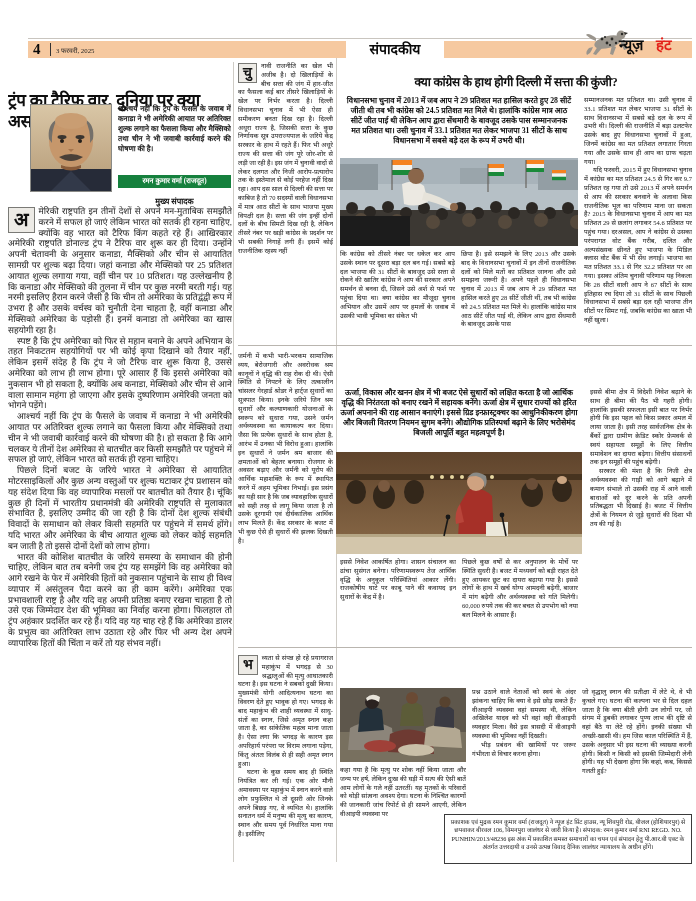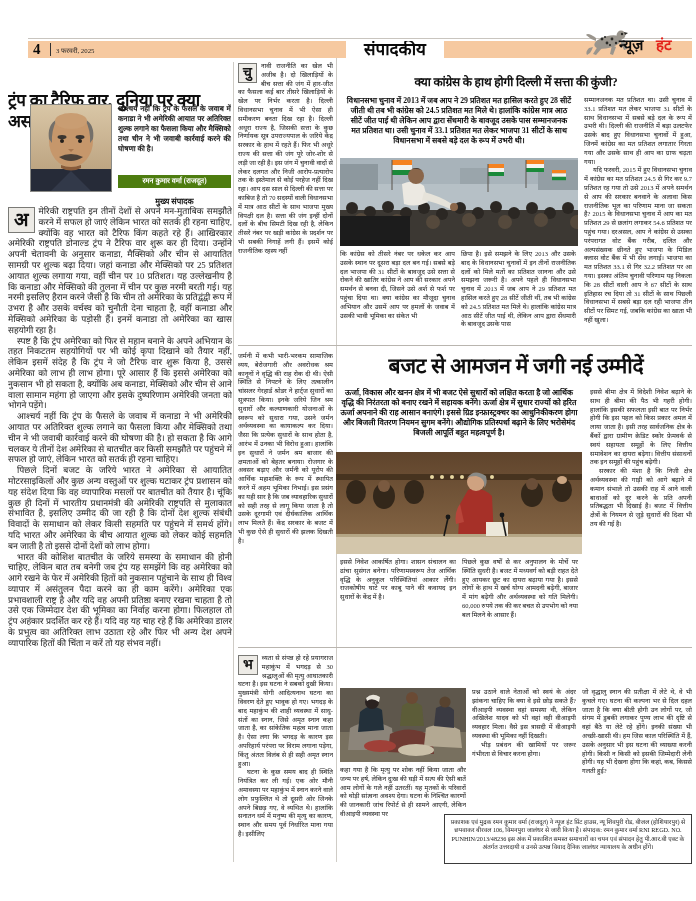--- a/index.html
+++ b/index.html
@@ -15,26 +15,26 @@
   .headline{font-weight:bold;color:#0e0e0e;letter-spacing:-0.2px}
   .hl-left{font-size:17px;line-height:21px;text-align:left}
   .hl-center{text-align:center;white-space:nowrap}
   .wide-body{font-size:8.8px;line-height:10.8px;text-align:justify;color:#1e1e1e}
   .narrow-body{font-size:6.5px;line-height:8.8px;text-align:justify;color:#222}
   .ind{text-indent:9px}
   .intro-bold{font-weight:bold;color:#111;text-align:center}
   .dcap{float:left;font-weight:bold;border:1px solid #7a7a76;background:#edebe6;color:#111;
         padding:1px 4px;margin:1px 4px 1px 0;font-size:14px;line-height:16px}
   .dcap-big{font-size:19px;line-height:22px;padding:1px 5px}
-  .author-bar{background:#4d7c0f;color:#fff;font-weight:bold;font-size:7.2px;line-height:13px;text-align:center}
+  .author-bar{background:#15803d;color:#fff;font-weight:bold;font-size:7.2px;line-height:13px;text-align:center}
   .author-role{font-weight:bold;font-size:8px;line-height:11px;text-align:center;color:#111}
   .intro-ital{font-weight:bold;font-size:7.3px;line-height:10px;text-align:justify;color:#222}
   .pagenum{font-weight:bold;font-size:15px;line-height:17px;color:#0a0a0a}
   .date{font-size:6.8px;color:#222}
-  .section-label{font-weight:bold;font-size:17px;color:#0a0a0a;text-align:center;line-height:17px}
+  .section-label{font-weight:bold;font-size:14px;color:#0a0a0a;text-align:center;line-height:17px}
   .logo-black{font-weight:bold;font-size:15px;color:#0c0c0c}
   .logo-red{font-weight:bold;font-size:15px;color:#e32119}
   .imprint{border:1px solid #3a3a3a;font-size:6.2px;line-height:8.4px;text-align:center;color:#222;padding:3px 4px}
   .photo{display:block}
   svg{display:block}
 </style>
 </head>
 <body>
 
 <div class="page">
@@ -192,21 +192,20 @@
       <path d="M84 34 Q100 38 112 46 L110 51 Q96 44 82 42 Z" fill="#e6e3da"></path>
       <circle cx="114" cy="49" r="4" fill="#8a664a"></circle>
     </svg>
   </div>
 
   <div class="b narrow-body" style="left:340px;top:250px;width:115px;height:93px">कि कांग्रेस को तीसरे नंबर पर धकेल कर आप उसके स्थान पर दूसरा बड़ा दल बन गई। सबसे बड़े दल भाजपा की 31 सीटों के बावजूद उसे सत्ता से रोकने की खातिर कांग्रेस ने आप की सरकार अपने समर्थन से बनवा दी, जिसने उसे अर्श से फर्श पर पहुंचा दिया था। क्या कांग्रेस का मौजूदा चुनाव अभियान और उसमें आप पर हमलों के जवाब में उसकी भावी भूमिका का संकेत भी</div>
   <div class="b narrow-body" style="left:461px;top:250px;width:115px;height:93px">छिपा है। इसे समझने के लिए 2013 और उसके बाद के विधानसभा चुनावों में इन तीनों राजनीतिक दलों को मिले मतों का प्रतिशत जानना और उसे समझना जरूरी है। अपने पहले ही विधानसभा चुनाव में 2013 में जब आप ने 29 प्रतिशत मत हासिल करते हुए 28 सीटें जीती थीं, तब भी कांग्रेस को 24.5 प्रतिशत मत मिले थे। हालांकि कांग्रेस मात्र आठ सीटें जीत पाई थी, लेकिन आप द्वारा सेंधमारी के बावजूद उसके पास</div>
 
   <div class="b narrow-body" style="left:238px;top:352px;width:95px;height:290px">जर्मनी में कभी भारी-भरकम सामाजिक व्यय, बेरोजगारी और अवरोधक श्रम कानूनों ने वृद्धि की राह रोक दी थी। ऐसी स्थिति से निपटने के लिए तत्कालीन चांसलर गेरहार्ड श्रोडर ने हार्ट्ज सुधारों का सूत्रपात किया। इनके जरिये जिन श्रम सुधारों और कल्याणकारी योजनाओं के स्वरूप को सुधारा गया, उसने जर्मन अर्थव्यवस्था का कायाकल्प कर दिया। जैसा कि प्रत्येक सुधारों के साथ होता है, आरंभ में उनका भी विरोध हुआ। हालांकि इन सुधारों ने जर्मन श्रम बाजार की क्षमताओं को बेहतर बनाया। रोजगार के अवसर बढ़ाए और जर्मनी को यूरोप की आर्थिक महाशक्ति के रूप में स्थापित करने में अहम भूमिका निभाई। इस प्रसंग का यही सार है कि जब व्यावहारिक सुधारों को सही तरह से लागू किया जाता है तो उसके दूरगामी एवं दीर्घकालिक आर्थिक लाभ मिलते हैं। केंद्र सरकार के बजट में भी कुछ ऐसे ही सुधारों की झलक दिखती है।</div>
 
-  <div class="b headline hl-center" style="left:340px;top:350px;width:352px;height:34px;font-size:21px;line-height:32px">बजट से आमजन में जगी नई उम्मीदें</div>
 
   <div class="b intro-bold" style="left:340px;top:388px;width:238px;height:60px;font-size:7.8px;line-height:9.9px">ऊर्जा, विकास और खनन क्षेत्र में भी बजट ऐसे सुधारों को लक्षित करता है जो आर्थिक वृद्धि की निरंतरता को बनाए रखने में सहायक बनेंगे। ऊर्जा क्षेत्र में सुधार राज्यों को हरित ऊर्जा अपनाने की राह आसान बनाएंगे। इससे ग्रिड इन्फ्रास्ट्रक्चर का आधुनिकीकरण होगा और बिजली वितरण नियमन सुगम बनेंगे। औद्योगिक प्रतिस्पर्धा बढ़ाने के लिए भरोसेमंद बिजली आपूर्ति बहुत महत्वपूर्ण है।</div>
 
   <div class="b narrow-body" style="left:590px;top:388px;width:102px;height:254px">
     <p>इससे बीमा क्षेत्र में विदेशी निवेश बढ़ाने के साथ ही बीमा की पैठ भी गहरी होगी। हालांकि इसकी सफलता इसी बात पर निर्भर होगी कि इस पहल को किस प्रकार अमल में लाया जाता है। इसी तरह सार्वजनिक क्षेत्र के बैंकों द्वारा ग्रामीण क्रेडिट स्कोर फ्रेमवर्क से स्वयं सहायता समूहों के लिए वित्तीय समावेशन का दायरा बढ़ेगा। वित्तीय संसाधनों तक इन समूहों की पहुंच बढ़ेगी।</p>
     <p class="ind">सरकार की मंशा है कि निजी क्षेत्र अर्थव्यवस्था की गाड़ी को आगे बढ़ाने में कमान संभाले तो उसकी राह में आने वाली बाधाओं को दूर करने के प्रति अपनी प्रतिबद्धता भी दिखाई है। बजट में वित्तीय क्षेत्रों के नियमन से जुड़े सुधारों की दिशा भी तय की गई है।</p>
   </div>
 
   <div class="b" style="left:336px;top:452px;width:246px;height:102px">
     <svg class="photo" width="246" height="102" viewBox="0 0 246 102">

